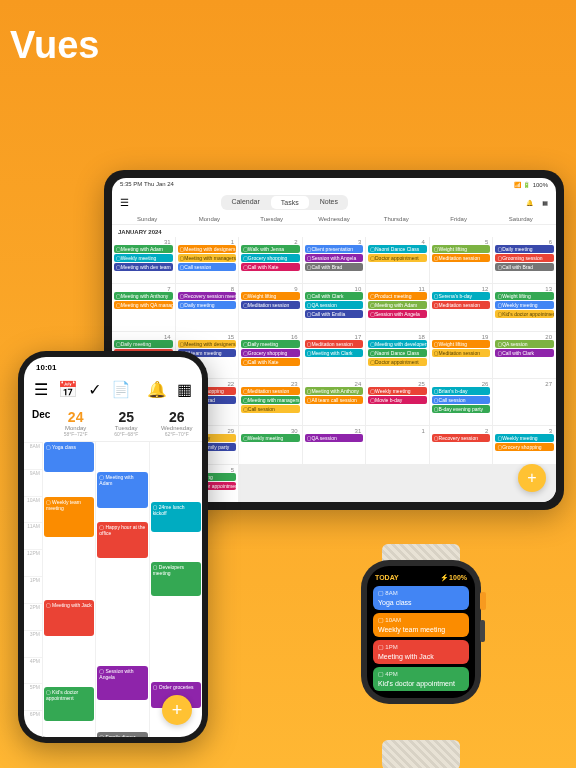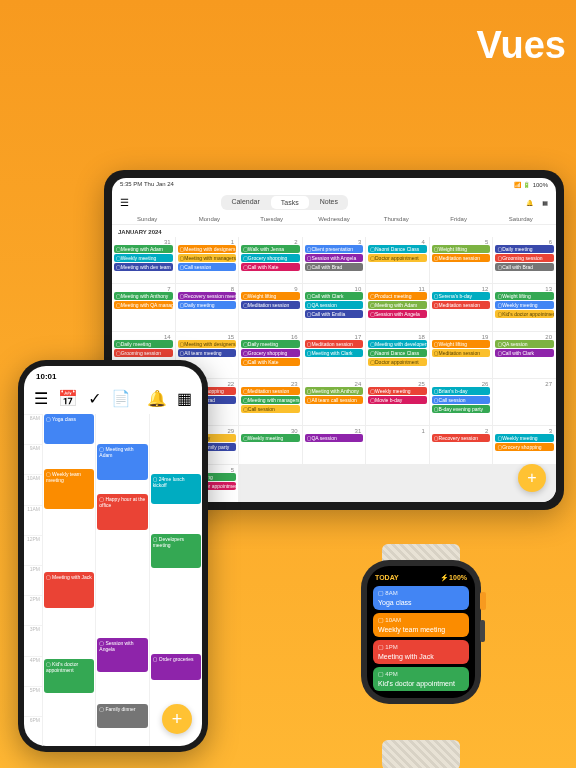--- a/index.html
+++ b/index.html
@@ -1,38 +1,38 @@
 <!DOCTYPE html>
 <html><head>
 <meta charset="utf-8">
 <style>
 *{margin:0;padding:0;box-sizing:border-box;font-family:-apple-system,BlinkMacSystemFont,sans-serif}
 body{background:linear-gradient(180deg,#F79A1F 0%,#FFB733 100%);width:576px;height:768px;overflow:hidden;position:relative}
-.hero{color:#fff;font-weight:600;text-align:right;padding:24px 10px 10px;font-size:38px;line-height:1.15}
+.hero{color:#fff;font-weight:600;text-align:left;padding:24px 10px 10px;font-size:38px;line-height:1.15}
 
 
 .tablet{position:absolute;top:170px;right:12px;width:460px;height:340px;background:#1a1a1a;border-radius:20px;padding:8px;box-shadow:0 8px 30px rgba(0,0,0,.3)}
 .tablet-screen{background:#fff;border-radius:14px;width:100%;height:100%;overflow:hidden;display:flex;flex-direction:column;font-size:6px}
 .tablet-status{display:flex;justify-content:space-between;padding:3px 8px;color:#333;font-size:6px}
 .tablet-toolbar{display:flex;align-items:center;padding:4px 8px;gap:6px}
 .tablet-toolbar .menu{font-size:10px}
 .seg{display:flex;margin:0 auto;background:#eee;border-radius:6px;overflow:hidden}
 .seg span{padding:3px 10px;font-size:7px;color:#444}
 .seg .active{background:#fff;border-radius:5px;margin:1px}
 .tablet-toolbar .right{margin-left:auto;display:flex;gap:8px}
 .weekdays{display:grid;grid-template-columns:repeat(7,1fr);font-size:6px;color:#666;padding:2px 4px;text-align:center;border-bottom:1px solid #eee}
 .month-label{font-size:6px;font-weight:700;color:#333;padding:4px 6px 2px}
 .month-grid{display:grid;grid-template-columns:repeat(7,1fr);gap:1px;background:#eee;flex:1;overflow:hidden}
 .day-cell{background:#fff;padding:2px;overflow:hidden}
 .day-num{font-size:6px;color:#888;text-align:right;padding:0 2px}
 .chip{font-size:5px;color:#fff;border-radius:2px;padding:0 2px;margin-bottom:1px;white-space:nowrap;overflow:hidden;line-height:8px;height:8px}
 .tablet-fab{position:absolute;right:18px;bottom:18px;width:28px;height:28px;border-radius:50%;background:#FFC233;color:#fff;display:flex;align-items:center;justify-content:center;font-size:16px;box-shadow:0 2px 6px rgba(0,0,0,.2)}
 
 
-.phone{position:absolute;top:360px;left:18px;width:190px;height:392px;background:#1a1a1a;border-radius:28px;padding:6px;box-shadow:0 8px 30px rgba(0,0,0,.35)}
+.phone{position:absolute;top:351px;left:18px;width:190px;height:392px;background:#1a1a1a;border-radius:28px;padding:6px;box-shadow:0 8px 30px rgba(0,0,0,.35)}
 .phone-screen{background:#fff;border-radius:22px;width:100%;height:100%;overflow:hidden;position:relative;display:flex;flex-direction:column}
 .phone-status{padding:6px 12px 2px;font-size:8px;font-weight:600}
 .phone-toolbar{display:flex;align-items:center;gap:10px;padding:6px 10px}
 .phone-days{display:flex;border-bottom:1px solid #eee}
 .phone-days .pcol{flex:1;text-align:center;padding:4px 2px}
 .pcol.today .num{color:#F79A1F}
 .pcol .num{font-size:14px;font-weight:700;color:#222}
 .pcol .dow{font-size:6px;color:#888}
 .pcol .temp{font-size:5px;color:#aaa}
 .dec-label{font-size:10px;font-weight:700;padding:4px 0 0 8px}
@@ -292,20 +292,40 @@
   <div class="phone-screen">
     <div class="phone-status">10:01</div>
     <div class="phone-toolbar">
       <span>☰</span>
       <span>📅</span>
       <span>✓</span>
       <span>📄</span>
       <span style="margin-left:auto">🔔</span>
       <span>▦</span>
     </div>
+    <div style="display:flex;align-items:flex-start">
+      <div class="dec-label">Dec</div>
+      <div class="phone-days" id="phone-days" style="flex:1">
+          <div class="pcol today">
+            <div class="num">24</div>
+            <div class="dow">Monday</div>
+            <div class="temp">58°F–72°F</div>
+          </div>
+          <div class="pcol">
+            <div class="num">25</div>
+            <div class="dow">Tuesday</div>
+            <div class="temp">60°F–68°F</div>
+          </div>
+          <div class="pcol">
+            <div class="num">26</div>
+            <div class="dow">Wednesday</div>
+            <div class="temp">62°F–70°F</div>
+          </div>
+        </div>
+    </div>
     <div class="phone-grid">
       <div class="hours" id="hours">
           <div>8AM</div>
           <div>9AM</div>
           <div>10AM</div>
           <div>11AM</div>
           <div>12PM</div>
           <div>1PM</div>
           <div>2PM</div>
           <div>3PM</div>

